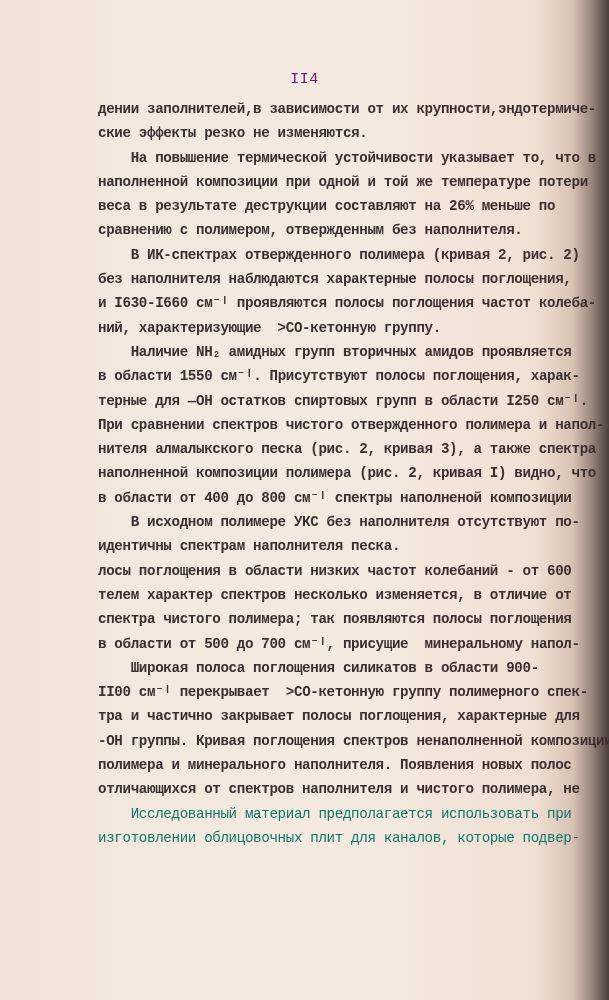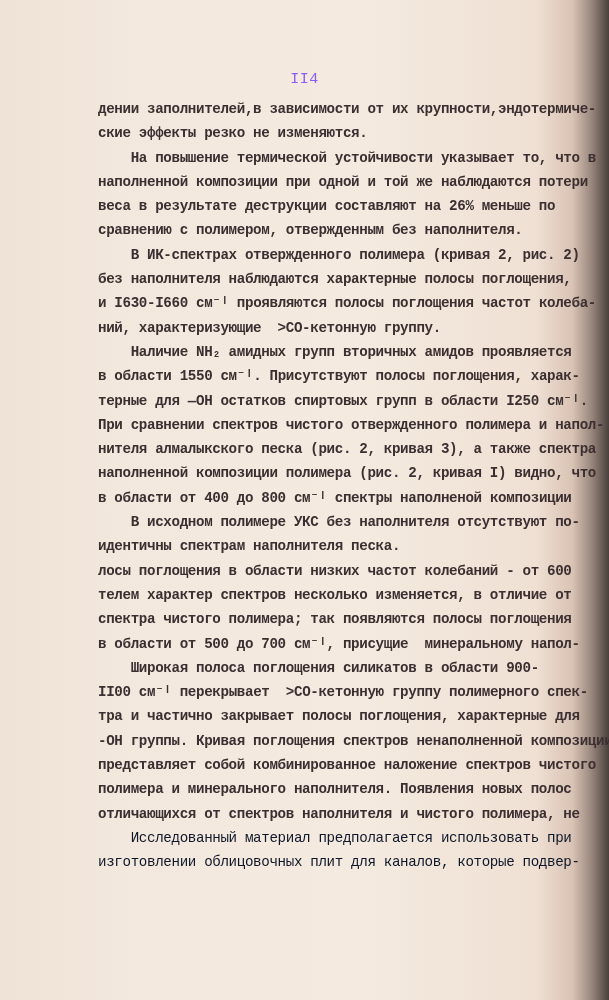--- a/index.html
+++ b/index.html
@@ -4,41 +4,41 @@
 <style>
   html, body { margin: 0; padding: 0; }
   body {
     width: 609px; height: 1000px; overflow: hidden; position: relative;
     background: linear-gradient(90deg, #efe2d6 0%, #f3e8dd 20%, #f4eadf 60%, #efe0d3 88%, #d9c3b4 94%, #9c8a80 97%, #4a3f3b 100%);
     font-family: "Liberation Mono", "DejaVu Sans Mono", monospace;
     color: #3a2e30;
   }
   .page-number {
     position: absolute; top: 71px; left: 0; width: 609px; text-align: center;
-    font-size: 15px; color: #8b5cf6; letter-spacing: 0.5px;
+    font-size: 15px; color: #701a75; letter-spacing: 0.5px;
   }
   .body-text {
     position: absolute; top: 97px; left: 78px; width: 505px; margin-left: 20px;
   }
   .line {
     height: 24.3px; line-height: 24.3px; font-size: 14.2px; white-space: pre;
     letter-spacing: -0.35px; font-weight: bold; color: #3b2f31;
   }
-  .line.light { font-weight: normal; color: #0f172a; }
+  .line.light { font-weight: normal; color: #0f766e; }
 </style>
 </head>
 <body>
 
 <div class="page-number">II4</div>
 
 <div class="body-text">
   <div class="line">дении заполнителей,в зависимости от их крупности,эндотермиче-</div>
   <div class="line">ские эффекты резко не изменяются.</div>
   <div class="line">    На повышение термической устойчивости указывает то, что в</div>
-  <div class="line">наполненной композиции при одной и той же наблюдаются потери</div>
+  <div class="line">наполненной композиции при одной и той же температуре потери</div>
   <div class="line">веса в результате деструкции составляют на 26% меньше по</div>
   <div class="line">сравнению с полимером, отвержденным без наполнителя.</div>
   <div class="line">    В ИК-спектрах отвержденного полимера (кривая 2, рис. 2)</div>
   <div class="line">без наполнителя наблюдаются характерные полосы поглощения,</div>
   <div class="line">и I630-I660 см⁻ᴵ проявляются полосы поглощения частот колеба-</div>
   <div class="line">ний, характеризующие  &gt;CO-кетонную группу.</div>
   <div class="line">    Наличие NH₂ амидных групп вторичных амидов проявляется</div>
   <div class="line">в области 1550 см⁻ᴵ. Присутствуют полосы поглощения, харак-</div>
   <div class="line">терные для —OH остатков спиртовых групп в области I250 см⁻ᴵ.</div>
   <div class="line">При сравнении спектров чистого отвержденного полимера и напол-</div>
@@ -48,18 +48,17 @@
   <div class="line">    В исходном полимере УКС без наполнителя отсутствуют по-</div>
   <div class="line">идентичны спектрам наполнителя песка.</div>
   <div class="line">лосы поглощения в области низких частот колебаний - от 600</div>
   <div class="line">телем характер спектров несколько изменяется, в отличие от</div>
   <div class="line">спектра чистого полимера; так появляются полосы поглощения</div>
   <div class="line">в области от 500 до 700 см⁻ᴵ, присущие  минеральному напол-</div>
   <div class="line">    Широкая полоса поглощения силикатов в области 900-</div>
   <div class="line">II00 см⁻ᴵ перекрывает  &gt;CO-кетонную группу полимерного спек-</div>
   <div class="line">тра и частично закрывает полосы поглощения, характерные для</div>
   <div class="line">-OH группы. Кривая поглощения спектров ненаполненной композиции</div>
-  <div class="line">представляет собой комбинированное наложение спектров чистого</div>
   <div class="line">полимера и минерального наполнителя. Появления новых полос</div>
   <div class="line">отличающихся от спектров наполнителя и чистого полимера, не</div>
   <div class="line light">    Исследованный материал предполагается использовать при</div>
   <div class="line light">изготовлении облицовочных плит для каналов, которые подвер-</div>
 </div>
 
 </body></html>

